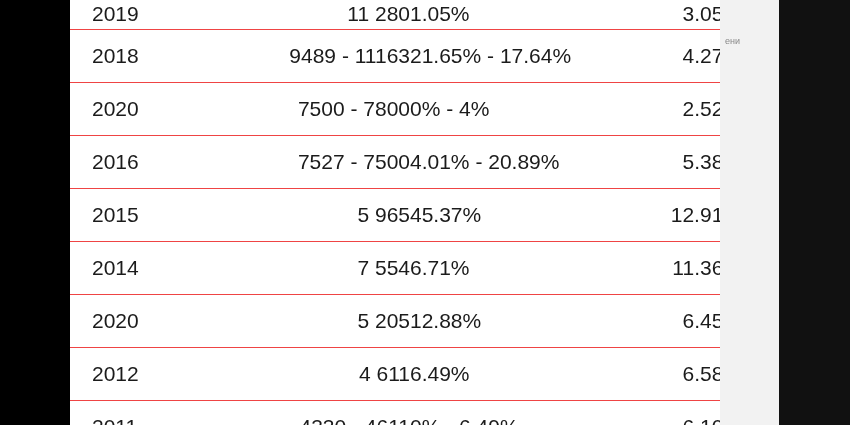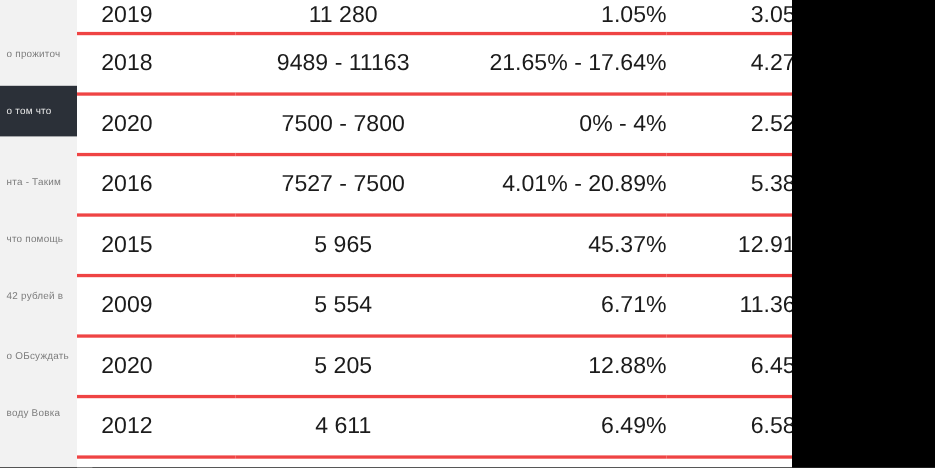--- a/index.html
+++ b/index.html
@@ -89,67 +89,61 @@
     width: 100%;
     border-collapse: collapse;
     table-layout: fixed;
   }
   table.rates td {
     font-size: 21px;
     color: #1b1b1b;
     padding: 0;
     height: 52px;
     vertical-align: middle;
-    border-bottom: 3px solid #ef4444;
+    border-bottom: 1px solid #ef4444;
     white-space: nowrap;
   }
   table.rates tr.first-row td {
     height: 26px;
     vertical-align: bottom;
     padding-bottom: 3px;
   }
   table.rates tr.last-row td {
     border-bottom: none;
   }
   .col-year {
     width: 122px;
     text-align: left;
     padding-left: 22px !important;
   }
   .col-amount {
     width: 196px;
-    text-align: center;
+    text-align: right;
     margin-top: 19px;
   }
   .col-growth {
     width: 196px;
-    text-align: right;
+    text-align: left;
   }
   .col-infl {
     width: 136px;
     text-align: right;
     padding-right: 22px !important;
   }
 </style>
 </head>
 <body>
 
 <div class="screen">
 
-  <div class="bg-app">
-    <div class="dark-band"></div>
-    <div class="bg-line" style="top:44px;">о прожиточ</div>
-    <div class="bg-line on-dark" style="top:96px;">о том что</div>
-    <div class="bg-line" style="top:160px;">нта - Таким</div>
-    <div class="bg-line" style="top:212px;">что помощь</div>
-    <div class="bg-line" style="top:264px;">42 рублей в</div>
-    <div class="bg-line" style="top:318px;">о ОБсуждать</div>
-    <div class="bg-line" style="top:370px;">воду Вовка</div>
+
+  <div class="bg-right">
+    <div class="r-panel"></div>
+    <div class="r-line">ени</div>
   </div>
-
 
   <div class="table-card">
     <table class="rates">
       <tbody>
         <tr class="first-row">
           <td class="col-year">2019</td>
           <td class="col-amount">11 280</td>
           <td class="col-growth">1.05%</td>
           <td class="col-infl">3.05%</td>
         </tr>
@@ -171,22 +165,22 @@
           <td class="col-growth">4.01% - 20.89%</td>
           <td class="col-infl">5.38%</td>
         </tr>
         <tr>
           <td class="col-year">2015</td>
           <td class="col-amount">5 965</td>
           <td class="col-growth">45.37%</td>
           <td class="col-infl">12.91%</td>
         </tr>
         <tr>
-          <td class="col-year">2009</td>
-          <td class="col-amount">5 554</td>
+          <td class="col-year">2014</td>
+          <td class="col-amount">7 554</td>
           <td class="col-growth">6.71%</td>
           <td class="col-infl">11.36%</td>
         </tr>
         <tr>
           <td class="col-year">2020</td>
           <td class="col-amount">5 205</td>
           <td class="col-growth">12.88%</td>
           <td class="col-infl">6.45%</td>
         </tr>
         <tr>

